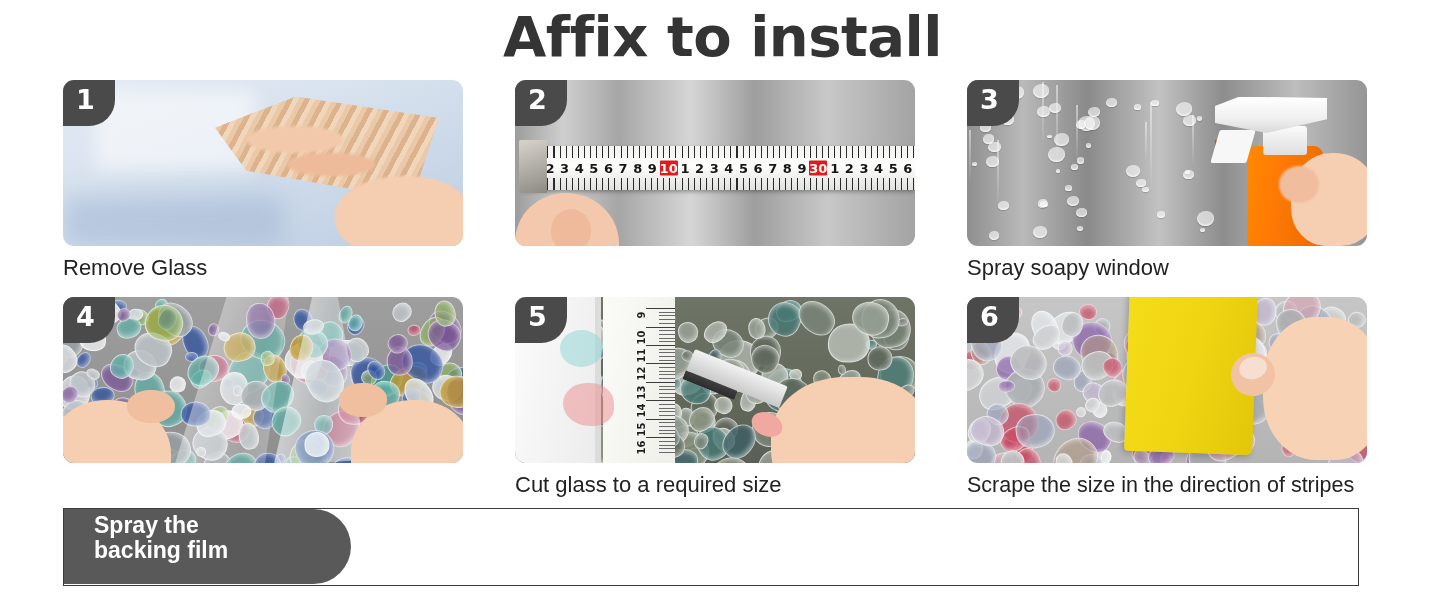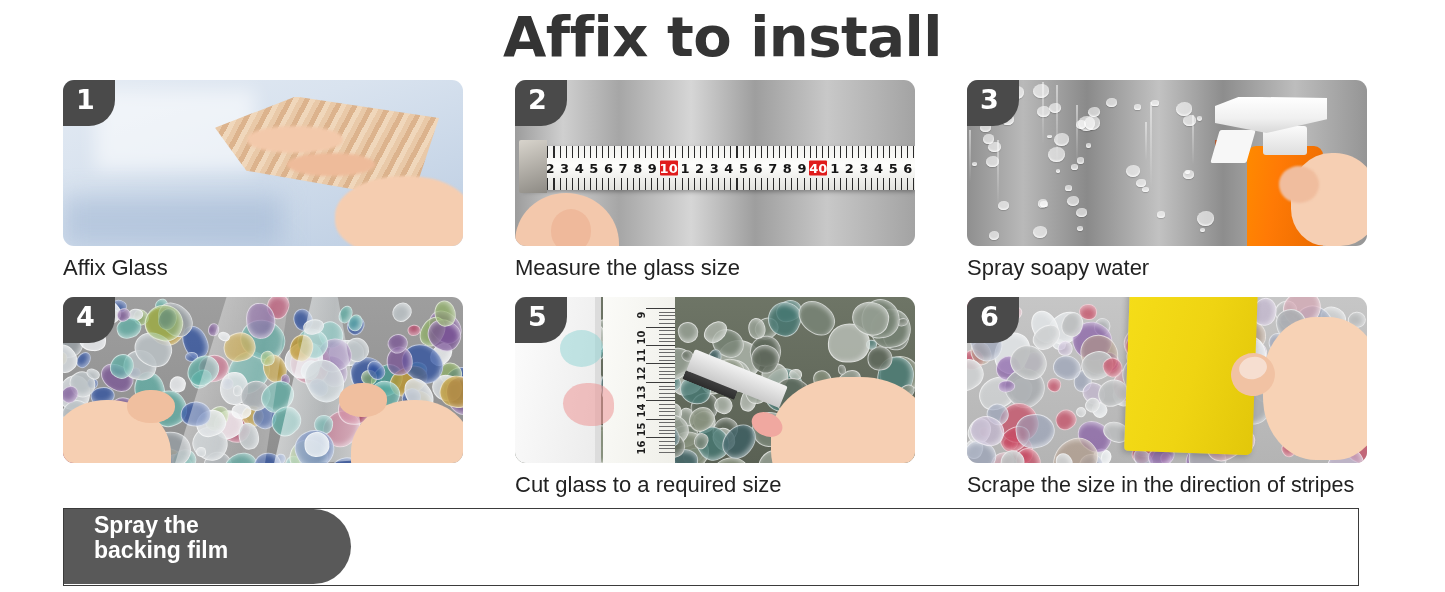--- a/index.html
+++ b/index.html
@@ -258,21 +258,21 @@
       <div class="step">
         <div class="photo sc1">
           <div class="badge">1</div>
           <div class="blur-a"></div>
           <div class="blur-b"></div>
           <div class="cloth"></div>
           <div class="finger1"></div>
           <div class="finger2"></div>
           <div class="hand"></div>
         </div>
-        <div class="caption">Affix Glass</div>
+        <div class="caption">Remove Glass</div>
       </div>
 
       <div class="step">
         <div class="photo sc2">
           <div class="badge">2</div>
           <div class="tape">
             <div class="ticks-top"></div>
             <div class="ticks-bot"></div>
             <div class="nums" id="tape-nums">
                 <span>2</span>
@@ -286,34 +286,33 @@
                 <span class="hl">10</span>
                 <span>1</span>
                 <span>2</span>
                 <span>3</span>
                 <span>4</span>
                 <span>5</span>
                 <span>6</span>
                 <span>7</span>
                 <span>8</span>
                 <span>9</span>
-                <span class="hl">40</span>
+                <span class="hl">30</span>
                 <span>1</span>
                 <span>2</span>
                 <span>3</span>
                 <span>4</span>
                 <span>5</span>
                 <span>6</span>
               </div>
           </div>
           <div class="hook"></div>
           <div class="hand2"></div>
           <div class="thumb"></div>
         </div>
-        <div class="caption">Measure the glass size</div>
       </div>
 
       <div class="step">
         <div class="photo sc3">
           <div class="badge">3</div>
           <div id="drops">
               <div class="drop" style="width: 10.8658px; height: 9.23594px; left: 34.769%; top: 10.6237%;"></div>
               <div class="drop" style="width: 7.41568px; height: 6.30333px; left: 27.479%; top: 46.5872%;"></div>
               <div class="drop" style="width: 5.09981px; height: 4.33484px; left: 54.49%; top: 54.2267%;"></div>
               <div class="drop" style="width: 9.75153px; height: 8.2888px; left: 17.6352%; top: 71.8754%;"></div>
@@ -370,21 +369,21 @@
               <div class="streak" style="left: 7.45712%; top: 35.9594%; height: 66.3402px;"></div>
             </div>
           <div class="tube"></div>
           <div class="bottle"></div>
           <div class="neck"></div>
           <div class="trigger"></div>
           <div class="head"></div>
           <div class="hand3"></div>
           <div class="knuck"></div>
         </div>
-        <div class="caption">Spray soapy water</div>
+        <div class="caption">Spray soapy window</div>
       </div>
     </div>
 
     <div class="row">
 
       <div class="step">
         <div class="photo sc4">
           <div class="pebbles" id="peb4">
               <i style="width: 37.6363px; height: 34.4342px; left: 65.0303%; top: 68.4156%; background: rgba(180, 50, 90, 0.7); transform: rotate(136deg);"></i>
               <i style="width: 11.5769px; height: 8.76543px; left: 59.3385%; top: 28.3101%; background: rgba(190, 150, 40, 0.75); transform: rotate(130deg);"></i>

